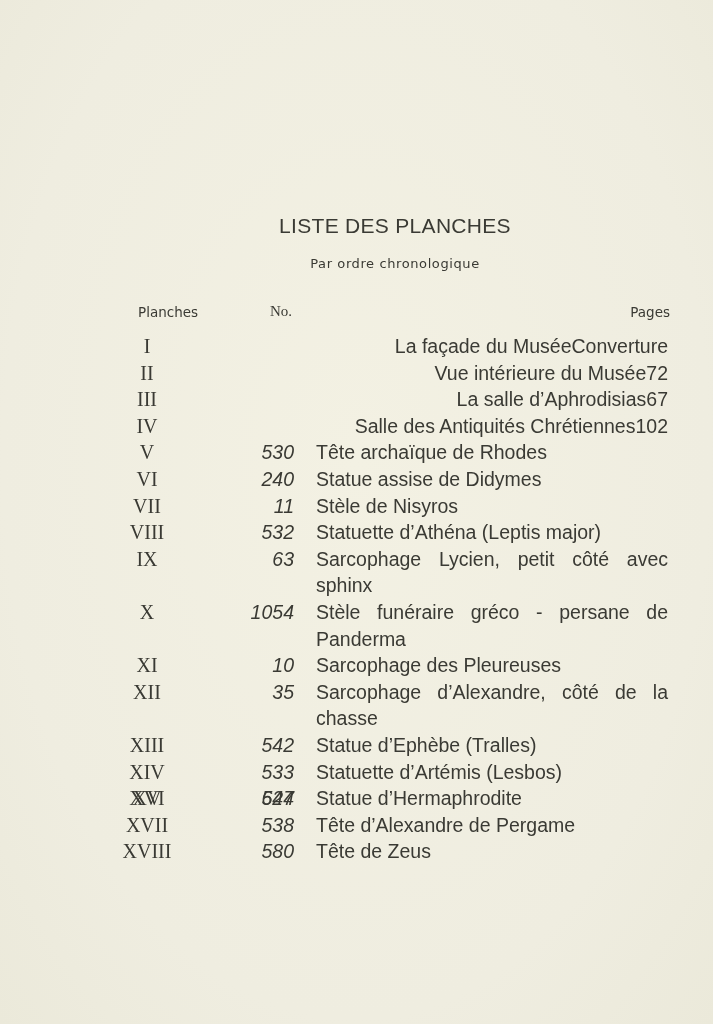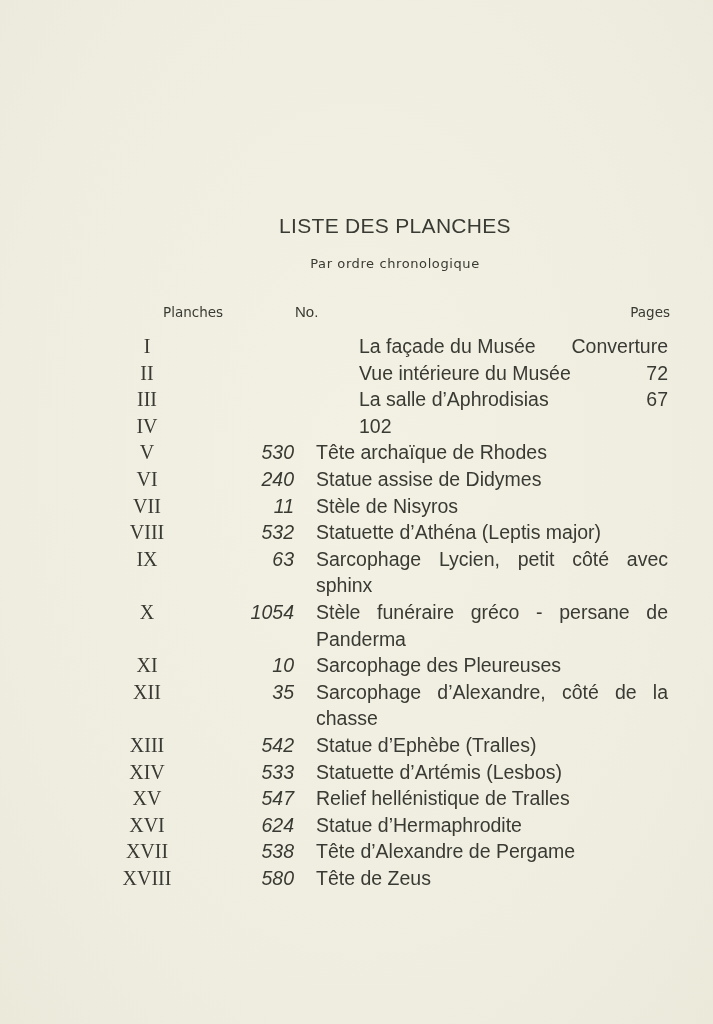--- a/index.html
+++ b/index.html
@@ -41,24 +41,23 @@
       font-size: 13px;
       letter-spacing: 0.6px;
       color: #3a3a34;
     }
     .hdr {
       position: absolute;
       top: 304px;
       font-family: "DejaVu Sans", sans-serif;
       font-size: 13.5px;
       color: #3a3a34;
-      margin-left: 25px;
     }
     .hdr-planches { left: 138px; }
-    .hdr-no { left: 270px; font-family: Liberation Sans, sans-serif; font-size: 15px; top: 303px; }
+    .hdr-no { left: 270px; font-family: Liberation Serif, serif; font-size: 15px; top: 303px; }
     .hdr-pages { right: 43px; }
 
     .table {
       position: absolute;
       left: 0;
       top: 333px;
       width: 713px;
     }
     .row {
       position: relative;
@@ -82,22 +81,21 @@
       font-style: italic;
     }
     .title-cell {
       margin-left: 316px;
       width: 352px;
       text-align: justify;
       text-align-last: left;
     }
     .title-line {
       display: flex;
-      justify-content: space-between;
-      margin-left: 43px;
+      justify-content: flex-end;
     }
     .page-num {
       white-space: nowrap;
     }
   </style>
 </head>
 <body>
 
 <div class="page">
   <div class="title">LISTE DES PLANCHES</div>
@@ -136,20 +134,21 @@
             <span>La salle d’Aphrodisias</span>
             <span class="page-num">67</span>
           </div>
         </div>
       </div>
       <div class="row">
         <span class="roman">IV</span>
         <span class="num"></span>
         <div class="title-cell">
           <div class="title-line">
+            <span>Salle des Antiquités Chrétiennes</span>
             <span class="page-num">102</span>
           </div>
         </div>
       </div>
       <div class="row">
         <span class="roman">V</span>
         <span class="num">530</span>
         <div class="title-cell"><span>Tête archaïque de Rhodes</span></div>
       </div>
       <div class="row">
@@ -193,21 +192,20 @@
         <div class="title-cell"><span>Statue d’Ephèbe (Tralles)</span></div>
       </div>
       <div class="row">
         <span class="roman">XIV</span>
         <span class="num">533</span>
         <div class="title-cell"><span>Statuette d’Artémis (Lesbos)</span></div>
       </div>
       <div class="row">
         <span class="roman">XV</span>
         <span class="num">547</span>
-        <div class="title-cell"><span>Relief hellénistique de Tralles</span></div>
       </div>
       <div class="row">
         <span class="roman">XVI</span>
         <span class="num">624</span>
         <div class="title-cell"><span>Statue d’Hermaphrodite</span></div>
       </div>
       <div class="row">
         <span class="roman">XVII</span>
         <span class="num">538</span>
         <div class="title-cell"><span>Tête d’Alexandre de Pergame</span></div>

